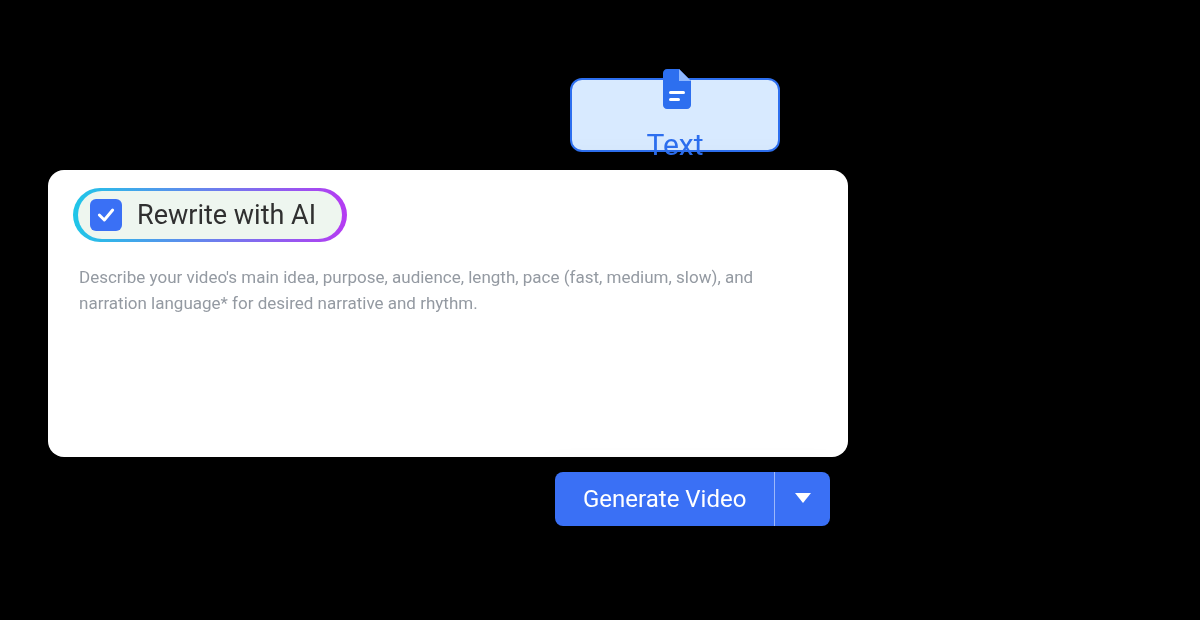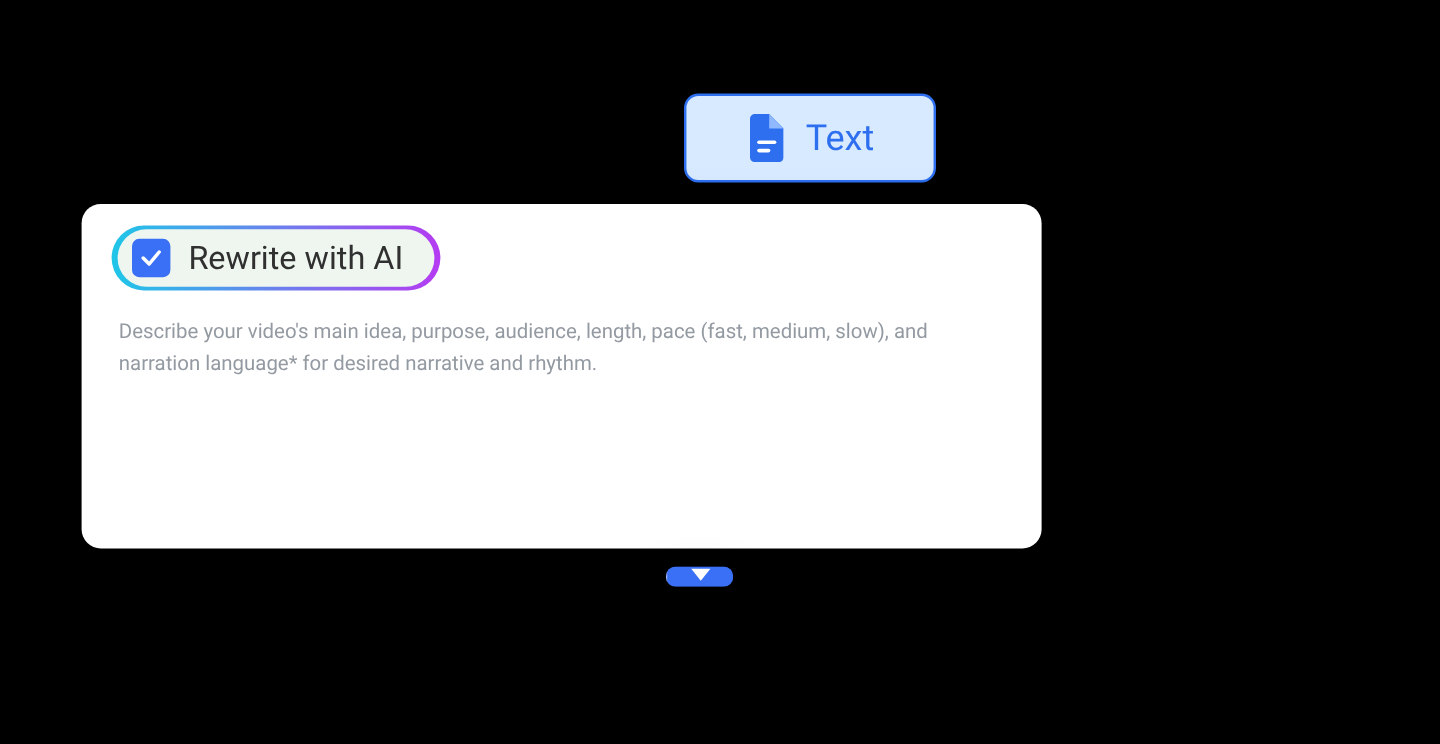--- a/index.html
+++ b/index.html
@@ -24,20 +24,21 @@
       width: 210px;
       height: 74px;
       background: #d8eaff;
       border: 2px solid #2d6fef;
       border-radius: 12px;
       display: flex;
       align-items: center;
       justify-content: center;
       gap: 18px;
       cursor: pointer;
+      flex-direction: column;
     }
 
     .doc-icon {
       width: 32px;
       height: 40px;
       position: relative;
     }
 
     .doc-icon svg {
       width: 100%;
@@ -54,21 +55,20 @@
     .card {
       position: absolute;
       top: 170px;
       left: 48px;
       width: 800px;
       height: 287px;
       background: #fff;
       border-radius: 16px;
       padding: 18px 30px 30px 25px;
       box-shadow: 0 18px 40px rgba(0,0,0,0.6), 0 6px 14px rgba(0,0,0,0.45);
-      margin-left: 20px;
     }
 
     
     .rewrite-chip {
       display: inline-flex;
       align-items: center;
       gap: 15px;
       padding: 3px 5px;
       border-radius: 28px;
       background: linear-gradient(90deg, #1fc6e8 0%, #b53bf2 100%);
@@ -178,20 +178,21 @@
         </svg>
       </span>
       <span class="rewrite-label">Rewrite with AI</span>
     </div>
   </div>
 
   <div class="description">Describe your video's main idea, purpose, audience, length, pace (fast, medium, slow), and narration language* for desired narrative and rhythm.</div>
 </div>
 
 <div class="generate-group">
+  <button class="generate-btn">Generate Video</button>
   <button class="dropdown-btn">
     <span>
       <svg viewBox="0 0 20 14">
         <path d="M2 2 L10 12 L18 2 Z" fill="#fff"></path>
       </svg>
     </span>
   </button>
 </div>
 
 </body></html>

